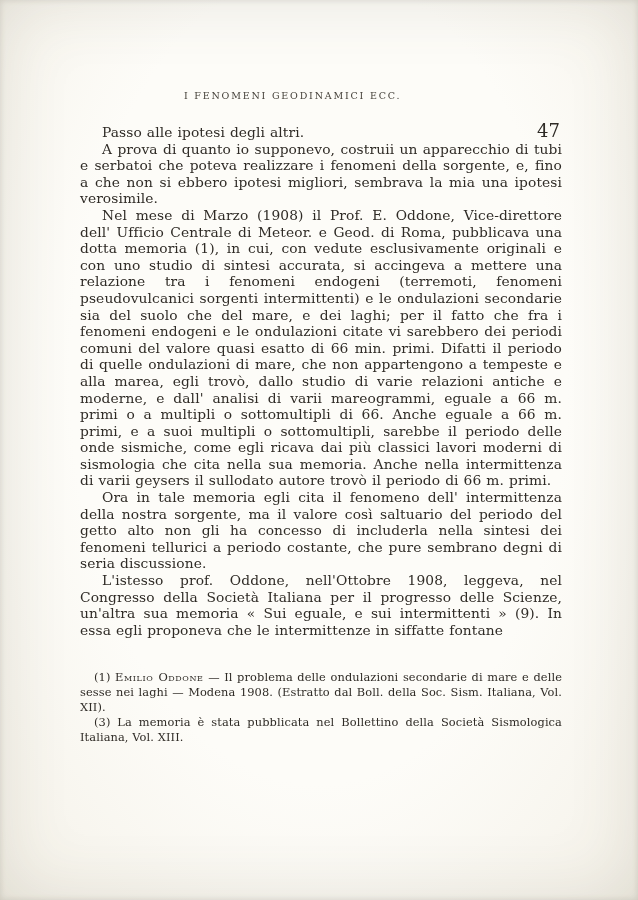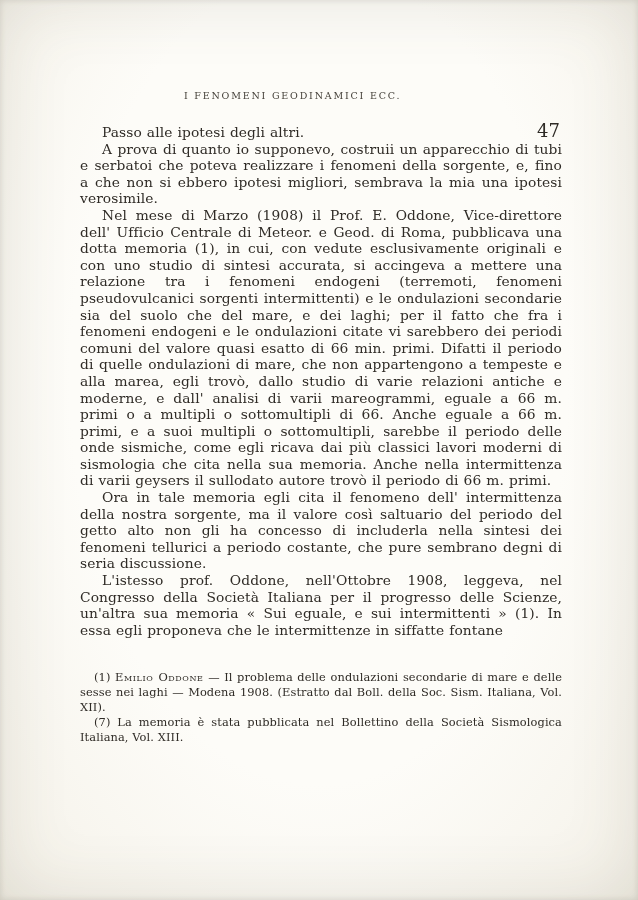--- a/index.html
+++ b/index.html
@@ -80,22 +80,22 @@
     <div class="header">
       <span class="running-title">I FENOMENI GEODINAMICI ECC.</span>
       <span class="page-number">47</span>
     </div>
 
     <div class="body-text">
         <p class="para"><span>Passo alle ipotesi degli altri.</span></p>
         <p class="para"><span>A prova di quanto io supponevo, costruii un apparecchio di tubi e serbatoi che poteva realizzare i fenomeni della sorgente, e, fino a che non si ebbero ipotesi migliori, sembrava la mia una ipotesi verosimile.</span></p>
         <p class="para"><span>Nel mese di Marzo (1908) il Prof. </span><span class="italic">E. Oddone</span><span>, Vice-direttore dell' Ufficio Centrale di Meteor. e Geod. di Roma, pubblicava una dotta memoria (1), in cui, con vedute esclusivamente originali e con uno studio di sintesi accurata, si accingeva a mettere una relazione tra i fenomeni endogeni (terremoti, fenomeni pseudovulcanici sorgenti intermittenti) e le </span><span class="italic">ondulazioni secondarie</span><span> sia del suolo che del mare, e dei laghi; per il fatto che fra i fenomeni endogeni e le ondulazioni citate vi sarebbero dei </span><span class="italic">periodi comuni</span><span> del valore quasi esatto di 66 min. primi. Difatti il periodo di quelle ondulazioni di mare, che non appartengono a tempeste e alla marea, egli trovò, dallo studio di varie relazioni antiche e moderne, e dall' analisi di varii mareogrammi, eguale a 66 m. primi o a multipli o sottomultipli di 66. Anche eguale a 66 m. primi, e a suoi multipli o sottomultipli, sarebbe il periodo delle onde sismiche, come egli ricava dai più classici lavori moderni di sismologia che cita nella sua memoria. Anche nella intermittenza di varii geysers il sullodato autore trovò il periodo di 66 m. primi.</span></p>
         <p class="para"><span>Ora in tale memoria egli cita il fenomeno dell' intermittenza della nostra sorgente, ma il valore così saltuario del periodo del getto alto non gli ha concesso di includerla nella sintesi dei fenomeni tellurici a </span><span class="italic">periodo costante</span><span>, che pure sembrano degni di seria discussione.</span></p>
-        <p class="para"><span>L'istesso prof. Oddone, nell'Ottobre 1908, leggeva, nel Congresso della Società Italiana per il progresso delle Scienze, un'altra sua memoria « </span><span class="italic">Sui eguale</span><span>, e sui </span><span class="italic">intermittenti</span><span> » (1). In essa egli proponeva che le intermittenze in siffatte fontane</span></p>
+        <p class="para"><span>L'istesso prof. Oddone, nell'Ottobre 1908, leggeva, nel Congresso della Società Italiana per il progresso delle Scienze, un'altra sua memoria « </span><span class="italic">Sui eguale</span><span>, e sui </span><span class="italic">intermittenti</span><span> » (9). In essa egli proponeva che le intermittenze in siffatte fontane</span></p>
       </div>
 
     <div class="footnotes">
         <p class="footnote"><span>(1) </span><span class="smallcaps">Emilio Oddone</span><span> — Il problema delle ondulazioni secondarie di mare e delle sesse nei laghi — Modena 1908. (Estratto dal Boll. della Soc. Sism. Italiana, Vol. XII).</span></p>
-        <p class="footnote"><span>(7) La memoria è stata pubblicata nel Bollettino della Società Sismologica Italiana, Vol. XIII.</span></p>
+        <p class="footnote"><span>(3) La memoria è stata pubblicata nel Bollettino della Società Sismologica Italiana, Vol. XIII.</span></p>
       </div>
 
   </div>
 </div>
 
 </body></html>

